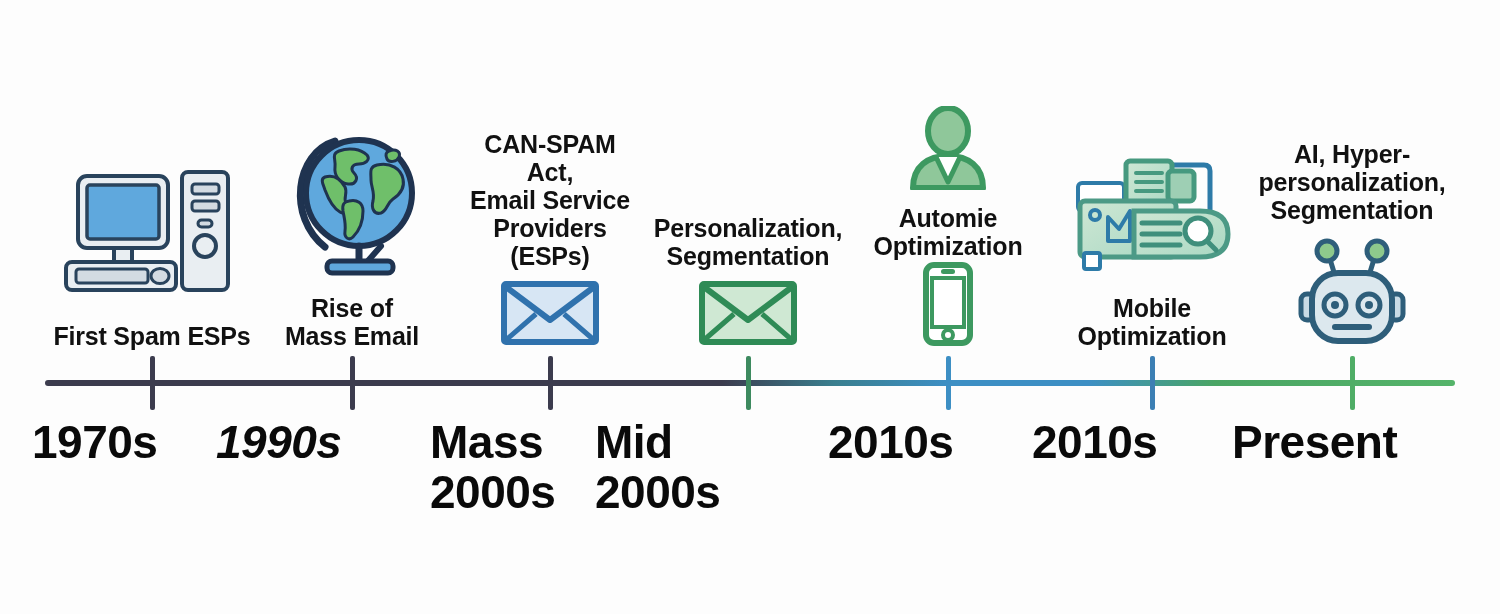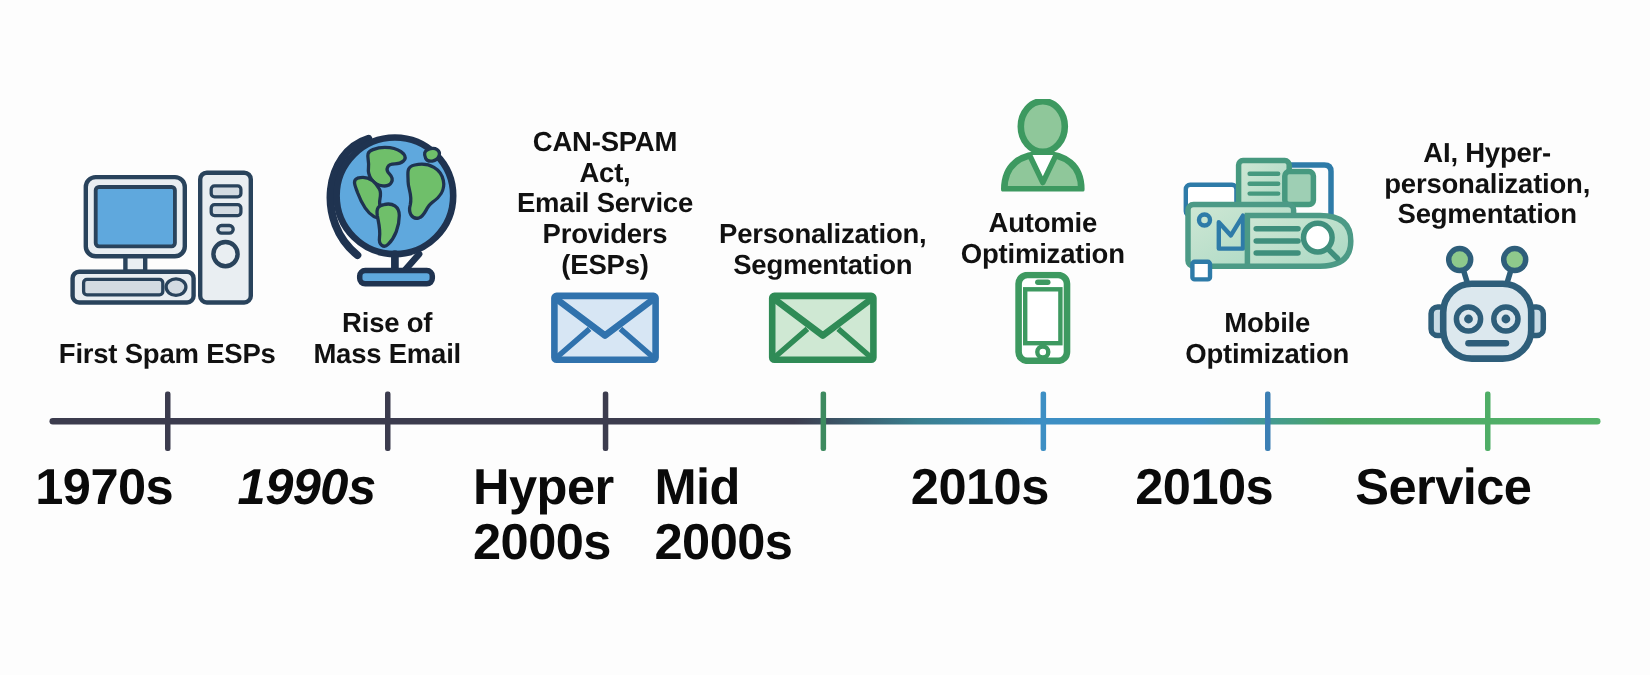--- a/index.html
+++ b/index.html
@@ -42,21 +42,21 @@
 
   
   .era {
     position: absolute;
     top: 0;
     width: 230px;
     height: 380px;
   }
   .era-inner {
     position: absolute;
-    bottom: 44px;
+    bottom: 30px;
     left: 0;
     width: 100%;
     display: flex;
     flex-direction: column;
     align-items: center;
     justify-content: center;
   }
   .era-caption {
     font-family: "Liberation Sans Narrow", "Liberation Sans", sans-serif;
     font-weight: 700;
@@ -265,21 +265,21 @@
   <div class="tick" style="left:150px;  top:356px; background:#3c3c4e;"></div>
   <div class="tick" style="left:350px;  top:356px; background:#3c3c4e;"></div>
   <div class="tick" style="left:548px;  top:356px; background:#3c3c4e;"></div>
   <div class="tick" style="left:746px;  top:356px; background:#3d8a5f;"></div>
   <div class="tick" style="left:946px;  top:356px; background:#3d8fc4;"></div>
   <div class="tick" style="left:1150px; top:356px; background:#3c7fb4;"></div>
   <div class="tick" style="left:1350px; top:356px; background:#4fad66;"></div>
 
   <div class="year" style="left:32px;">1970s</div>
   <div class="year" style="left:216px;font-style:italic;">1990s</div>
-  <div class="year" style="left:430px;">Hyper
+  <div class="year" style="left:430px;">Mass
 2000s</div>
   <div class="year" style="left:595px;">Mid
 2000s</div>
   <div class="year" style="left:828px;">2010s</div>
   <div class="year" style="left:1032px;">2010s</div>
-  <div class="year" style="left:1232px;">Service</div>
+  <div class="year" style="left:1232px;">Present</div>
 
 </div>
 
 </body></html>

